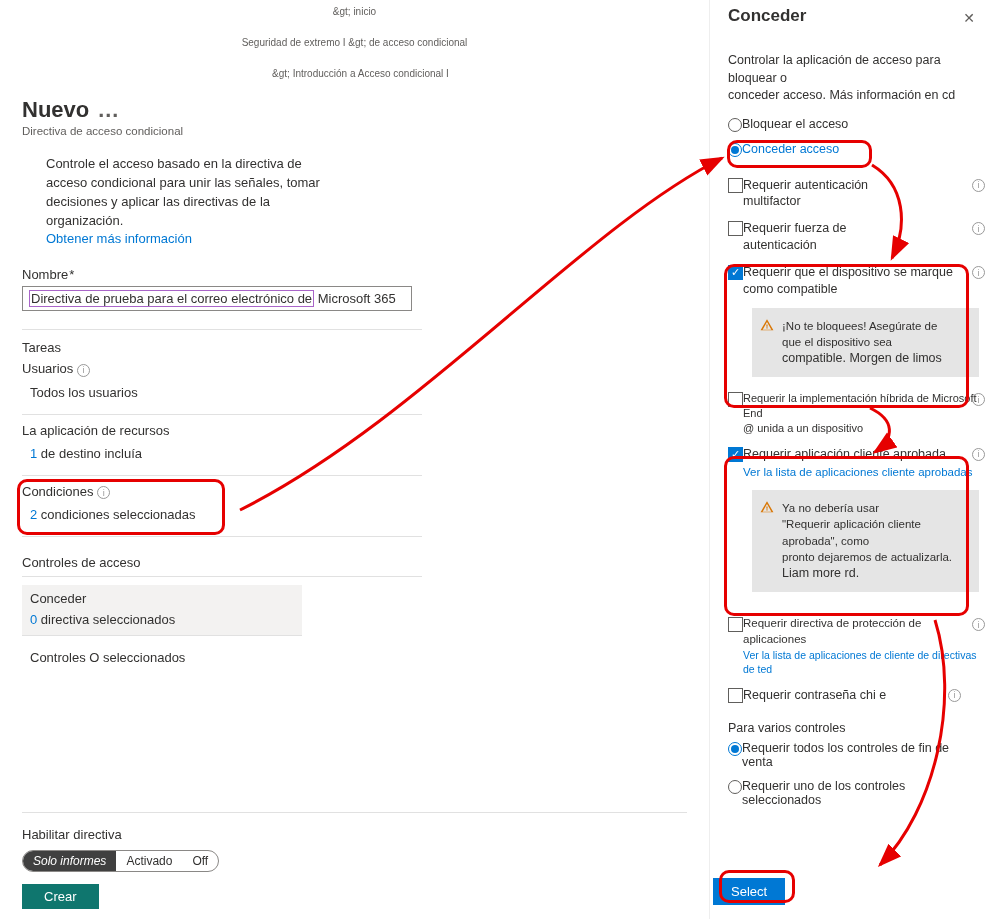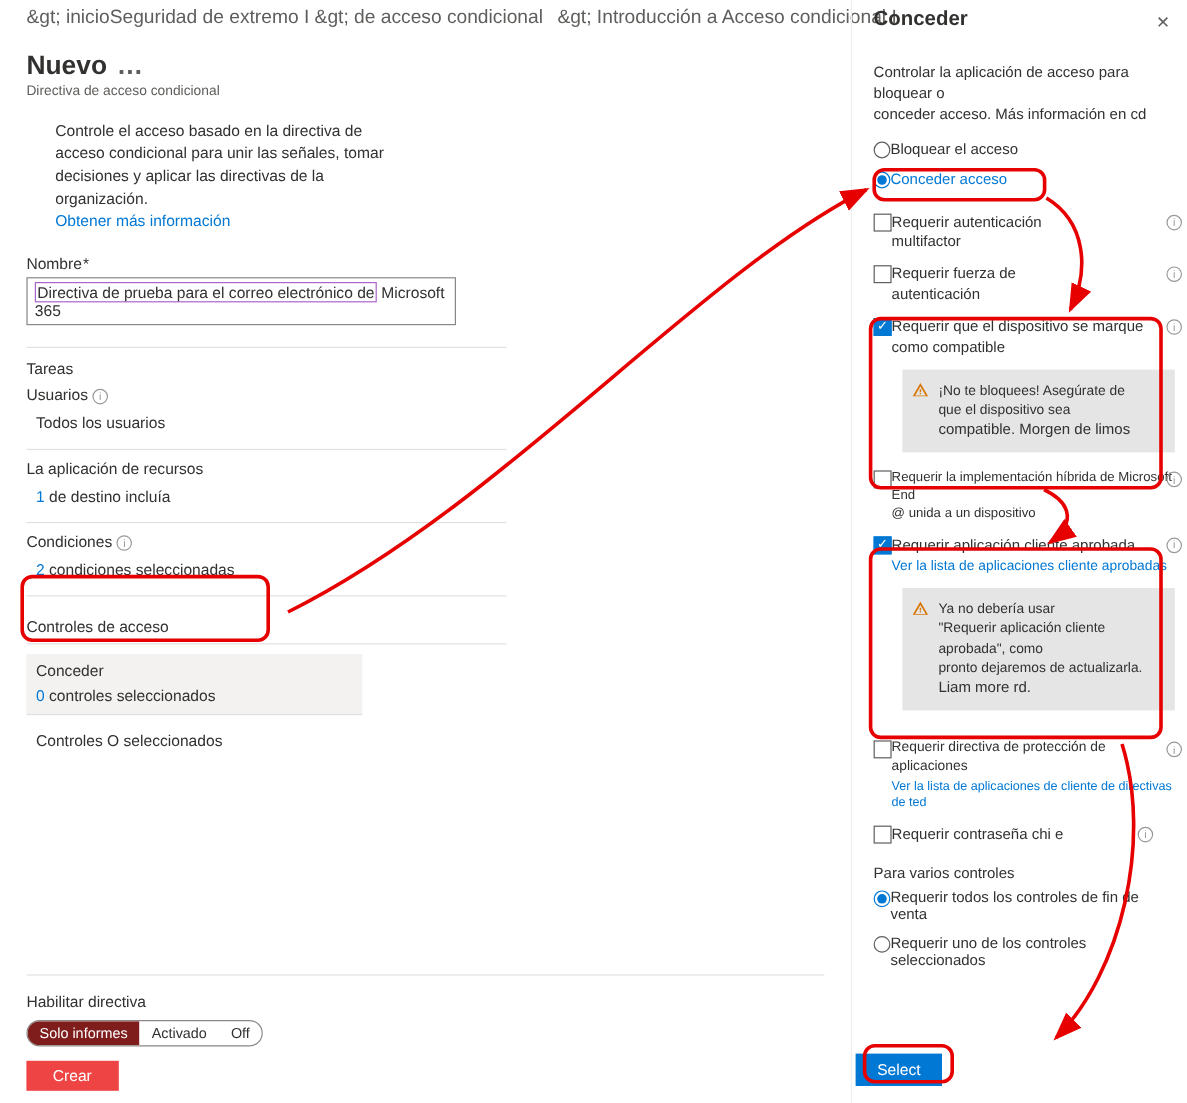--- a/index.html
+++ b/index.html
@@ -1,49 +1,49 @@
 <!DOCTYPE html>
 <html><head>
 <meta charset="utf-8">
 <style>
   * { box-sizing: border-box; margin: 0; padding: 0; font-family: "Segoe UI", Arial, sans-serif; }
   html, body { width: 989px; height: 919px; background: #fff; overflow: hidden; font-size: 13px; color: #323130; }
   .container { display: flex; width: 100%; height: 100%; }
   .left-pane { width: 709px; height: 100%; position: relative; padding: 6px 22px 10px 22px; }
   .right-pane { width: 280px; height: 100%; border-left: 1px solid #eee; padding: 6px 10px 10px 18px; position: relative; }
 
-  .breadcrumbs { font-size: 16px; color: #605e5c; margin-bottom: 18px; display:flex; gap:0; align-items:center; }
+  .breadcrumbs { font-size: 10px; color: #605e5c; margin-bottom: 18px; display:flex; gap:20px; align-items:center;flex-direction:column; }
   .breadcrumbs span { white-space: nowrap; }
   .bc-bold { font-weight:400; }
   .left-pane h1 { font-size: 22px; font-weight: 600; color: #323130; margin-bottom: 2px; }
   .left-pane .sub { font-size: 11.5px; color: #605e5c; margin-bottom: 18px; }
   .dots { font-weight:700; color:#605e5c; padding-left:8px; }
 
   .intro { font-size: 13px; color: #323130; line-height: 1.45; max-width: 280px; margin-bottom: 18px; margin-left: 24px; }
   .link { color: #0078d4; }
   .label { font-size: 13px; color: #323130; margin-bottom: 4px; }
   .req::after { content:"*"; padding-left:1px; }
-  .name-input { width: 358px; border:1px solid #8a8886; padding:4px 6px; font-size:13px; }
+  .name-input { width: 390px; border:1px solid #8a8886; padding:4px 6px; font-size:13px; }
   .name-input .hl { border:1px solid #a965c9; padding:0 1px; }
   .hr { border:none; border-top:1px solid #e1e1e1; margin: 18px 0 10px 0; width:400px; }
   .sect-head { font-size:13px; color:#323130; margin-bottom:6px; display:flex; align-items:center; gap:4px; }
   .sub-label { font-size:13px; color:#323130; margin-bottom:2px; }
   .val { font-size:13px; color:#323130; padding:6px 0 6px 8px; }
   .val .link-num { color:#0078d4; }
   .block { margin-bottom:8px; }
   .block-hr { border:none; border-top:1px solid #e1e1e1; margin:8px 0; width:400px; }
 
   .grant-block { background:#f3f2f1; padding:6px 8px 8px 8px; width:280px; }
   .info-icon { display:inline-flex; align-items:center; justify-content:center; width:13px; height:13px; border:1px solid #999; border-radius:50%; font-size:9px; color:#999; }
 
   .bottom-bar { position:absolute; bottom:10px; left:22px; right:22px; border-top:1px solid #e1e1e1; padding-top:14px; }
   .toggle-group { display:inline-flex; border:1px solid #8a8886; border-radius:12px; overflow:hidden; height:22px; margin-top:4px; }
   .toggle-seg { padding:2px 10px; font-size:12px; display:flex; align-items:center; }
-  .toggle-seg.on { background:#7f1d1d; color:#fff; }
-  .create-btn { display:inline-block; margin-top:12px; background:#ef4444; color:#fff; padding:5px 22px; font-size:13px; cursor:pointer; }
+  .toggle-seg.on { background:#404040; color:#fff; font-style:italic; }
+  .create-btn { display:inline-block; margin-top:12px; background:#0f766e; color:#fff; padding:5px 22px; font-size:13px; cursor:pointer; }
 
   
   .rp-title { font-size:17px; font-weight:600; margin-bottom:26px; }
   .rp-close { position:absolute; top:10px; right:14px; font-size:14px; color:#605e5c; cursor:pointer; }
   .rp-intro { font-size:12.5px; line-height:1.4; margin-bottom:12px; }
   .radio-row, .check-row { display:flex; align-items:flex-start; gap:0; margin-bottom:10px; font-size:12.5px; position:relative; }
   .radio { width:14px; height:14px; border:1px solid #605e5c; border-radius:50%; flex-shrink:0; display:flex; align-items:center; justify-content:center; margin-top:1px; }
   .radio.sel { border-color:#0078d4; }
   .radio.sel::after { content:""; width:8px; height:8px; border-radius:50%; background:#0078d4; }
   .chk { width:15px; height:15px; border:1px solid #605e5c; flex-shrink:0; display:flex; align-items:center; justify-content:center; margin-top:1px; }
@@ -123,21 +123,21 @@
     </div>
     <hr class="block-hr">
 
     <div style="height:10px"></div>
     <div class="sect-head">Controles de acceso</div>
     <hr class="block-hr" style="margin-top:4px">
 
     <div class="grant-block">
       <div class="sub-label">Conceder</div>
       <div style="padding-top:4px">
-        <span class="link">0</span><span> controles seleccionados</span>
+        <span class="link">0</span><span> directiva seleccionados</span>
       </div>
     </div>
     <hr class="block-hr" style="margin-top:0; width:280px">
 
     <div class="block" style="margin-top:4px">
       <div class="val">Controles O seleccionados</div>
     </div>
 
     <div class="bottom-bar">
       <div class="label">Habilitar directiva</div>

